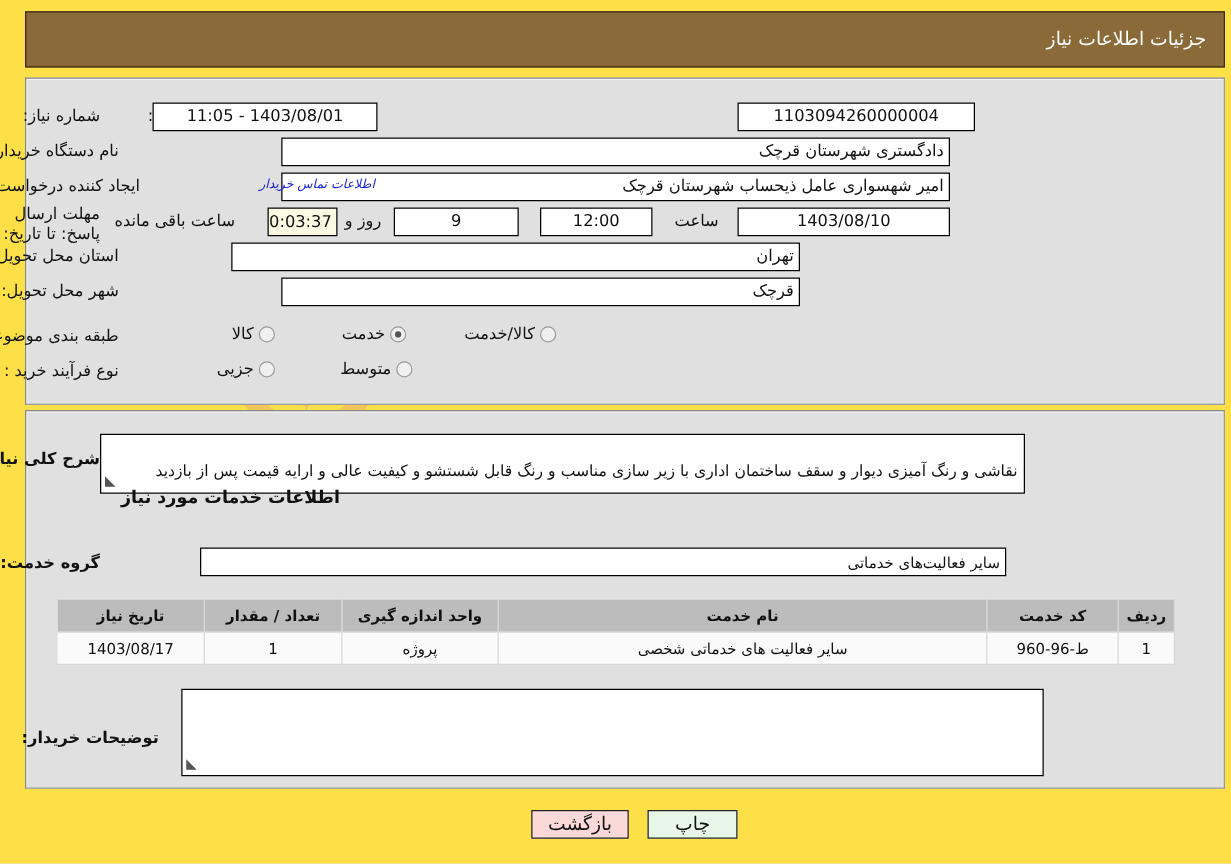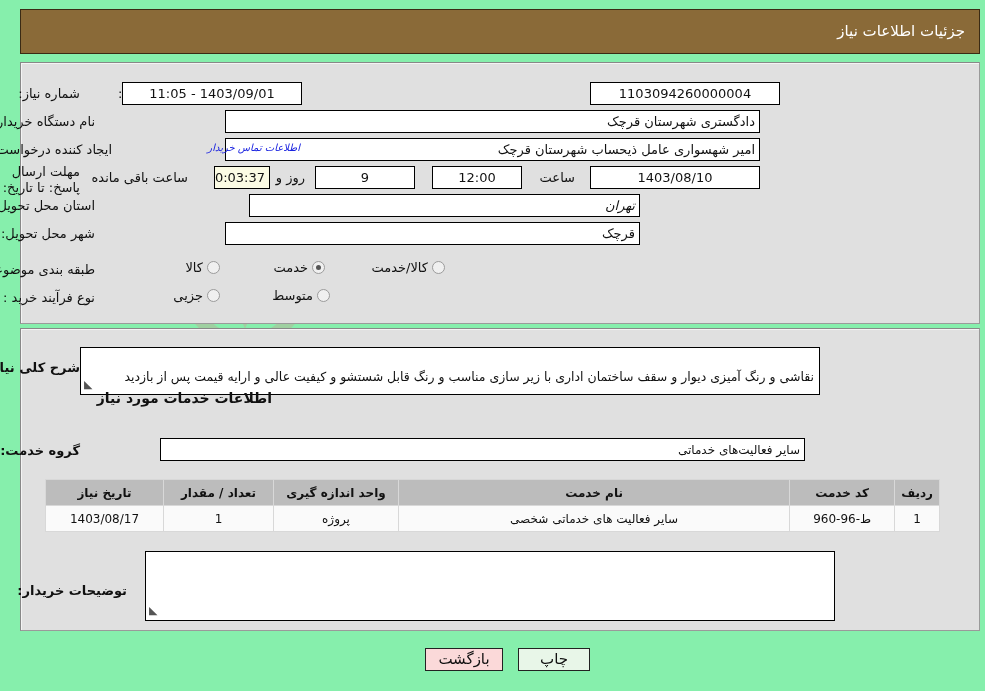--- a/index.html
+++ b/index.html
@@ -6,21 +6,21 @@
   html, body {
     margin: 0; padding: 0;
     width: 985px; height: 691px;
     background: #e0e0e0;
     font-family: "DejaVu Sans", "Liberation Sans", sans-serif;
     overflow: hidden;
   }
   .page {
     position: relative;
     width: 985px; height: 691px;
-    background: #86efac;
+    background: #fde047;
   }
 
   
   .watermark {
     position: absolute;
     left: 0; top: 180px;
     width: 985px; height: 200px;
     pointer-events: none;
     z-index: 0;
   }
@@ -234,40 +234,40 @@
 
   <div class="topbar">
     <div class="topbar-title">جزئیات اطلاعات نیاز</div>
   </div>
 
   <div class="panel" id="panel-top"></div>
 
   <div class="lbl" style="right:905px;top:86px;">شماره نیاز:</div>
   <div class="fld center" style="right:205px;top:82px;width:190px;">1103094260000004</div>
   <div class="lbl" style="right:710px;top:86px;">تاریخ و ساعت اعلان عمومی:</div>
-  <div class="fld center" style="right:683px;top:82px;width:180px;">1403/09/01 - 11:05</div>
+  <div class="fld center" style="right:683px;top:82px;width:180px;">1403/08/01 - 11:05</div>
 
   <div class="lbl" style="right:890px;top:114px;">نام دستگاه خریدار:</div>
   <div class="fld rightal" style="right:225px;top:110px;width:535px;">دادگستری شهرستان قرچک</div>
 
   <div class="lbl" style="right:873px;top:142px;">ایجاد کننده درخواست:</div>
   <div class="fld rightal" style="right:225px;top:138px;width:535px;">امیر شهسواری عامل ذیحساب شهرستان قرچک</div>
   <div class="link" style="right:685px;top:142px;">اطلاعات تماس خریدار</div>
 
   <div class="lbl" style="right:905px;top:164px;max-width:82px;white-space:normal;line-height:16px;">مهلت ارسال پاسخ: تا تاریخ:</div>
   <div class="fld center" style="right:225px;top:166px;width:170px;">1403/08/10</div>
   <div class="plain" style="right:410px;top:170px;">ساعت</div>
   <div class="fld center" style="right:463px;top:166px;width:90px;">12:00</div>
   <div class="fld center" style="right:570px;top:166px;width:100px;">9</div>
   <div class="plain" style="right:680px;top:170px;">روز و</div>
   <div class="fld timer" style="right:715px;top:166px;width:56px;">00:03:37</div>
   <div class="plain" style="right:797px;top:170px;">ساعت باقی مانده</div>
 
   <div class="lbl" style="right:890px;top:198px;">استان محل تحویل:</div>
-  <div class="fld rightal" style="right:345px;top:194px;width:391px;font-style:italic;">تهران</div>
+  <div class="fld rightal" style="right:345px;top:194px;width:455px;">تهران</div>
 
   <div class="lbl" style="right:890px;top:226px;">شهر محل تحویل:</div>
   <div class="fld rightal" style="right:345px;top:222px;width:415px;">قرچک</div>
 
   <div class="lbl" style="right:890px;top:262px;">طبقه بندی موضوعی:</div>
   <div class="radio-wrap" style="right:765px;top:260px;">
     <span class="radio"></span>
     <span class="radio-label">کالا</span>
   </div>
   <div class="radio-wrap" style="right:660px;top:260px;">

